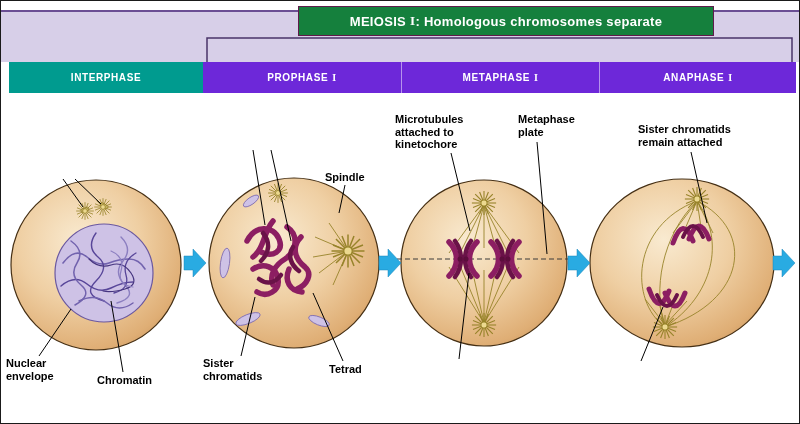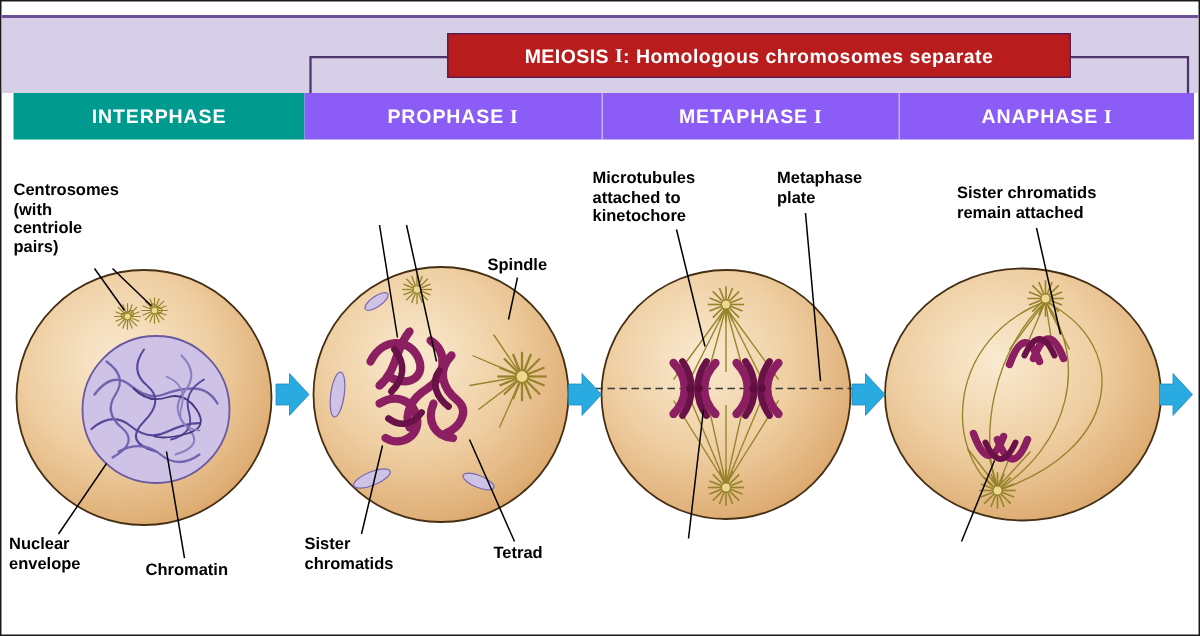--- a/index.html
+++ b/index.html
@@ -6,33 +6,33 @@
   .stage{
     position:relative;width:800px;height:424px;background:#fff;
     border:1px solid #1a1a1a;box-sizing:border-box;overflow:hidden;
     font-family:"Liberation Sans",sans-serif;
   }
   .band{
     position:absolute;left:0;top:9px;width:100%;height:52px;
     background:#d7cfe8;border-top:2px solid #6b4f94;box-sizing:border-box;z-index:0;
   }
   .banner{
-    position:absolute;left:297px;top:21px;width:416px;height:30px;
-    background:#b91c1c;border:1px solid #5f1b4b;color:#fff;
+    position:absolute;left:297px;top:5px;width:416px;height:30px;
+    background:#15803d;border:1px solid #5f1b4b;color:#fff;
     display:flex;align-items:center;justify-content:center;
     font-weight:bold;font-size:13px;letter-spacing:.3px;z-index:3;box-sizing:border-box;
   }
   .phase{
     position:absolute;top:61px;height:31px;
     display:flex;align-items:center;justify-content:center;
-    color:#fff;font-weight:bold;font-size:13px;letter-spacing:.6px;
+    color:#fff;font-weight:bold;font-size:10px;letter-spacing:.6px;
     z-index:2;box-sizing:border-box;
   }
   .phase.teal{background:#009b8f;}
-  .phase.purple{background:#8b5cf6;}
+  .phase.purple{background:#6d28d9;}
   .phase.sep{border-right:1px solid rgba(255,255,255,.5);}
   .rn{font-family:"Liberation Serif",serif;margin-left:4px;}
   svg.canvas{position:absolute;left:0;top:0;z-index:1;}
   .lbl{
     position:absolute;z-index:4;color:#000;
     font-weight:bold;font-size:11px;line-height:1.14;white-space:pre-line;
   }
   .copyright{
     position:absolute;left:6px;top:404px;z-index:4;
     font-size:8px;font-weight:normal;color:#000;
@@ -252,24 +252,20 @@
     </g>
 
     <g fill="#29abe2" stroke="#1a85b8" stroke-width="0.5">
       <polygon points="183,255 192,255 192,248 205,262 192,276 192,269 183,269"></polygon>
       <polygon points="378,255 387,255 387,248 400,262 387,276 387,269 378,269"></polygon>
       <polygon points="567,255 576,255 576,248 589,262 576,276 576,269 567,269"></polygon>
       <polygon points="772,255 781,255 781,248 794,262 781,276 781,269 772,269"></polygon>
     </g>
   </svg>
 
-  <div class="lbl" style="left:8px;top:120px">Centrosomes
-(with
-centriole
-pairs)</div>
   <div class="lbl" style="left:5px;top:356px">Nuclear
 envelope</div>
   <div class="lbl" style="left:96px;top:373px">Chromatin</div>
   <div class="lbl" style="left:324px;top:170px">Spindle</div>
   <div class="lbl" style="left:202px;top:356px">Sister
 chromatids</div>
   <div class="lbl" style="left:328px;top:362px">Tetrad</div>
   <div class="lbl" style="left:394px;top:112px">Microtubules
 attached to
 kinetochore</div>

